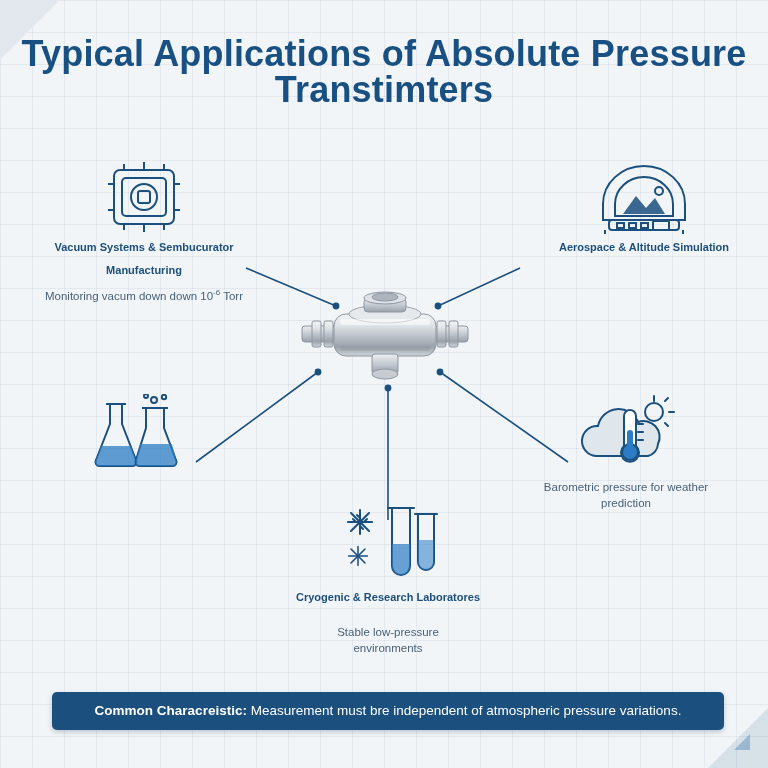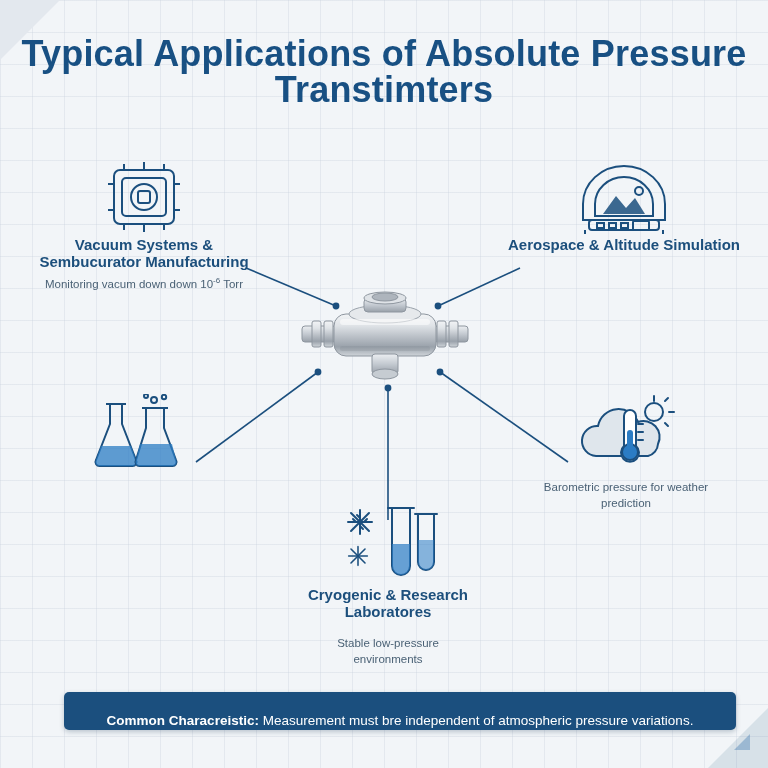--- a/index.html
+++ b/index.html
@@ -62,23 +62,23 @@
     width: 768px;
     height: 768px;
   }
 
   .node {
     position: absolute;
     text-align: center;
   }
   .node .label {
     color: #1c4f7c;
-    font-size: 15px;
+    font-size: 11px;
     font-weight: bold;
-    line-height: 17px;
+    line-height: 23px;
   }
   .node .desc {
     color: #4a6175;
     font-size: 11.5px;
     line-height: 16px;
     margin-top: 3px;
   }
   .icon-wrap {
     display: flex;
     justify-content: center;
@@ -90,28 +90,28 @@
   #device {
     position: absolute;
     left: 300px;
     top: 288px;
     width: 170px;
     height: 108px;
   }
 
   #footer {
     position: absolute;
-    left: 64px;
+    left: 52px;
     top: 692px;
     width: 672px;
     height: 38px;
     background: #1b4f7e;
     border-radius: 5px;
     display: flex;
-    align-items: flex-end;
+    align-items: center;
     justify-content: center;
     box-shadow: 0 2px 5px rgba(20,50,80,.25);
   }
   #footer .ftext {
     color: #ffffff;
     font-size: 13.5px;
     line-height: 18px;
   }
   #footer .ftext b { font-weight: bold; }
   sup { font-size: 8px; }
@@ -202,21 +202,21 @@
           <line x1="10" y1="52" x2="16" y2="52"></line>
           <line x1="76" y1="26" x2="82" y2="26"></line>
           <line x1="76" y1="52" x2="82" y2="52"></line>
         </g>
       </svg>
     </div>
     <div class="label">Vacuum Systems &amp; Sembucurator Manufacturing</div>
     <div class="desc"><span>Monitoring vacum down down 10</span><sup>-6</sup><span> Torr</span></div>
   </div>
 
-  <div class="node" style="left:508px; top:150px; width:232px;">
+  <div class="node" style="left:528px; top:150px; width:232px;">
     <div class="icon-wrap">
       <svg width="110" height="78" viewBox="0 0 110 78">
         <g fill="none" stroke="#1b4f7e" stroke-width="2">
           <path d="M14 62 L14 46 A41 38 0 0 1 96 46 L96 62 Z"></path>
           <path d="M26 46 A29 27 0 0 1 84 46 L84 58 L26 58 Z"></path>
           <path d="M34 56 L47 38 L57 50 L66 40 L76 56 Z" fill="#1b4f7e" stroke="none" opacity=".85"></path>
           <circle cx="70" cy="33" r="4"></circle>
           <rect x="20" y="62" width="70" height="10" rx="3"></rect>
           <rect x="28" y="65" width="7" height="5"></rect>
           <rect x="40" y="65" width="7" height="5"></rect>

